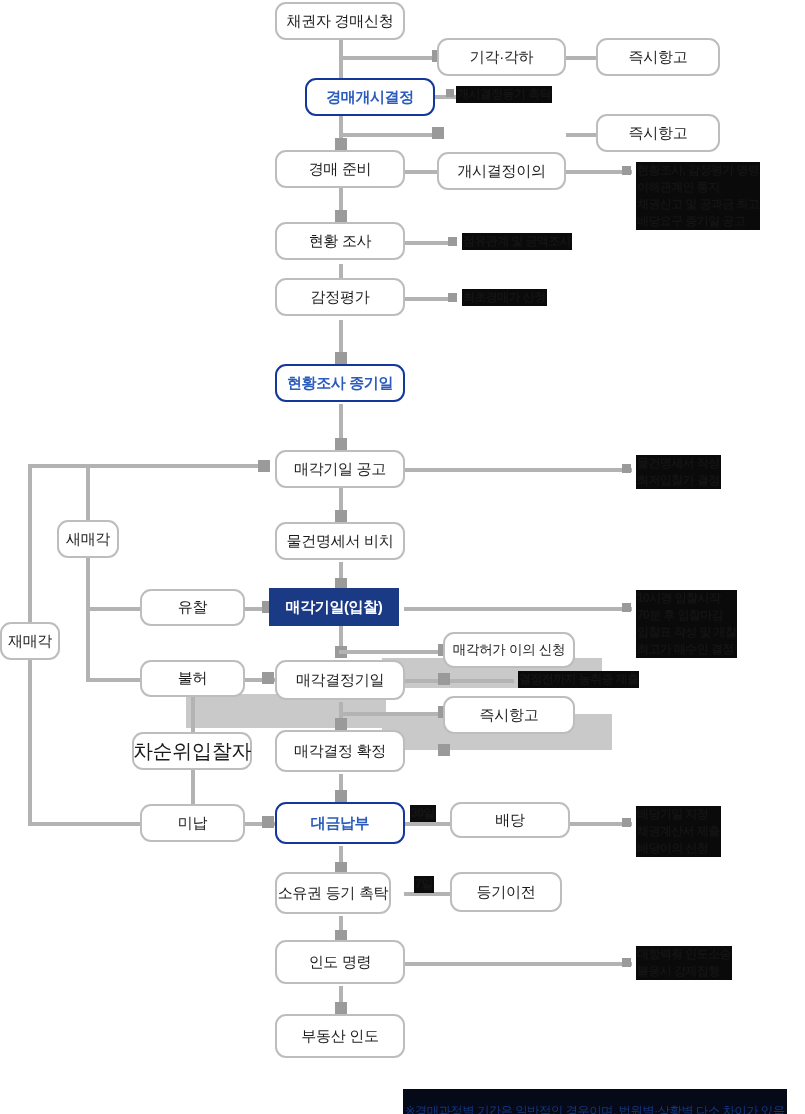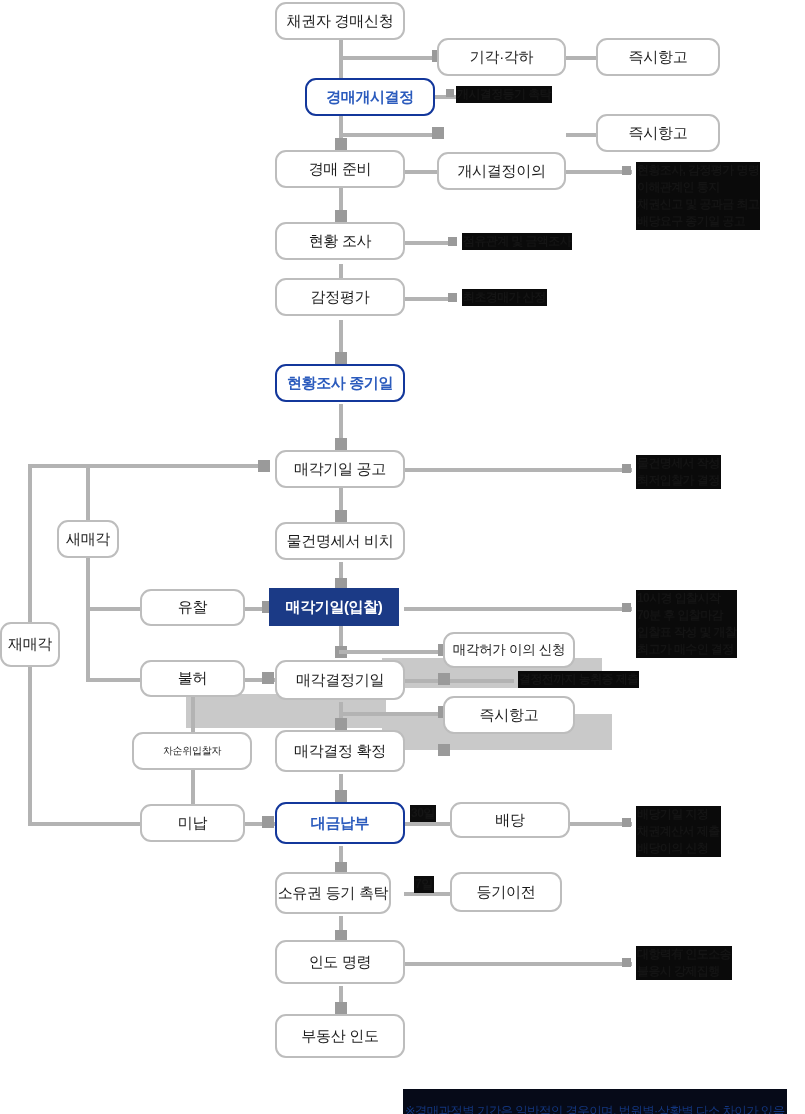--- a/index.html
+++ b/index.html
@@ -298,34 +298,34 @@
   </div>
 
   <div class="node" style="left:450px;top:872px;width:112px;height:40px;">
     <span class="nlbl">등기이전</span>
   </div>
 
   <div class="node" style="left:57px;top:520px;width:62px;height:38px;">
     <span class="nlbl">새매각</span>
   </div>
 
-  <div class="node" style="left:0px;top:622px;width:60px;height:45px;">
+  <div class="node" style="left:0px;top:622px;width:60px;height:38px;">
     <span class="nlbl">재매각</span>
   </div>
 
   <div class="node" style="left:140px;top:589px;width:105px;height:37px;">
     <span class="nlbl">유찰</span>
   </div>
 
   <div class="node" style="left:140px;top:660px;width:105px;height:37px;">
     <span class="nlbl">불허</span>
   </div>
 
   <div class="node" style="left:132px;top:732px;width:120px;height:38px;">
-    <span class="nlbl" style="font-size:10px;">차순위입찰자</span>
+    <span class="nlbl" style="font-size:20px;">차순위입찰자</span>
   </div>
 
   <div class="node" style="left:140px;top:804px;width:105px;height:38px;">
     <span class="nlbl">미납</span>
   </div>
 
   <div class="anno" style="left:456px;top:86px;">
     <span class="arow">개시결정등기 촉탁</span>
   </div>
 

